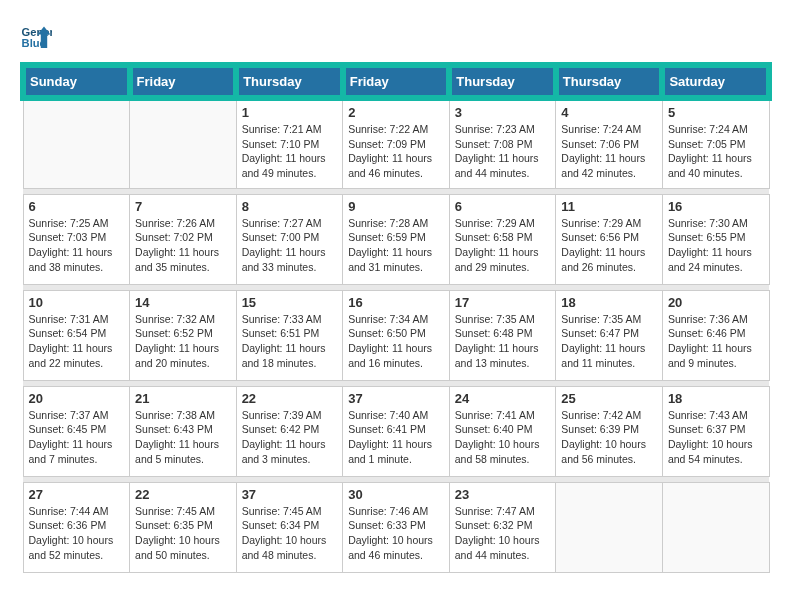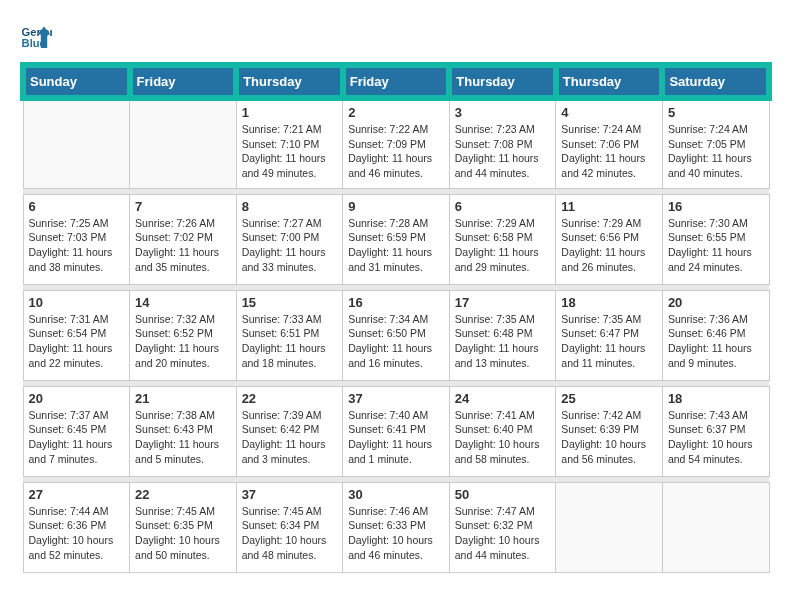--- a/index.html
+++ b/index.html
@@ -255,20 +255,20 @@
         </td>
         <td>
           <span class="day-number">37</span>
           <div class="day-info">Sunrise: 7:45 AM<br>Sunset: 6:34 PM<br>Daylight: 10 hours and 48 minutes.</div>
         </td>
         <td>
           <span class="day-number">30</span>
           <div class="day-info">Sunrise: 7:46 AM<br>Sunset: 6:33 PM<br>Daylight: 10 hours and 46 minutes.</div>
         </td>
         <td>
-          <span class="day-number">50</span>
+          <span class="day-number">23</span>
           <div class="day-info">Sunrise: 7:47 AM<br>Sunset: 6:32 PM<br>Daylight: 10 hours and 44 minutes.</div>
         </td>
         <td class="empty"></td>
         <td class="empty"></td>
       </tr>
     </tbody>
 </table>
 
 </body></html>

